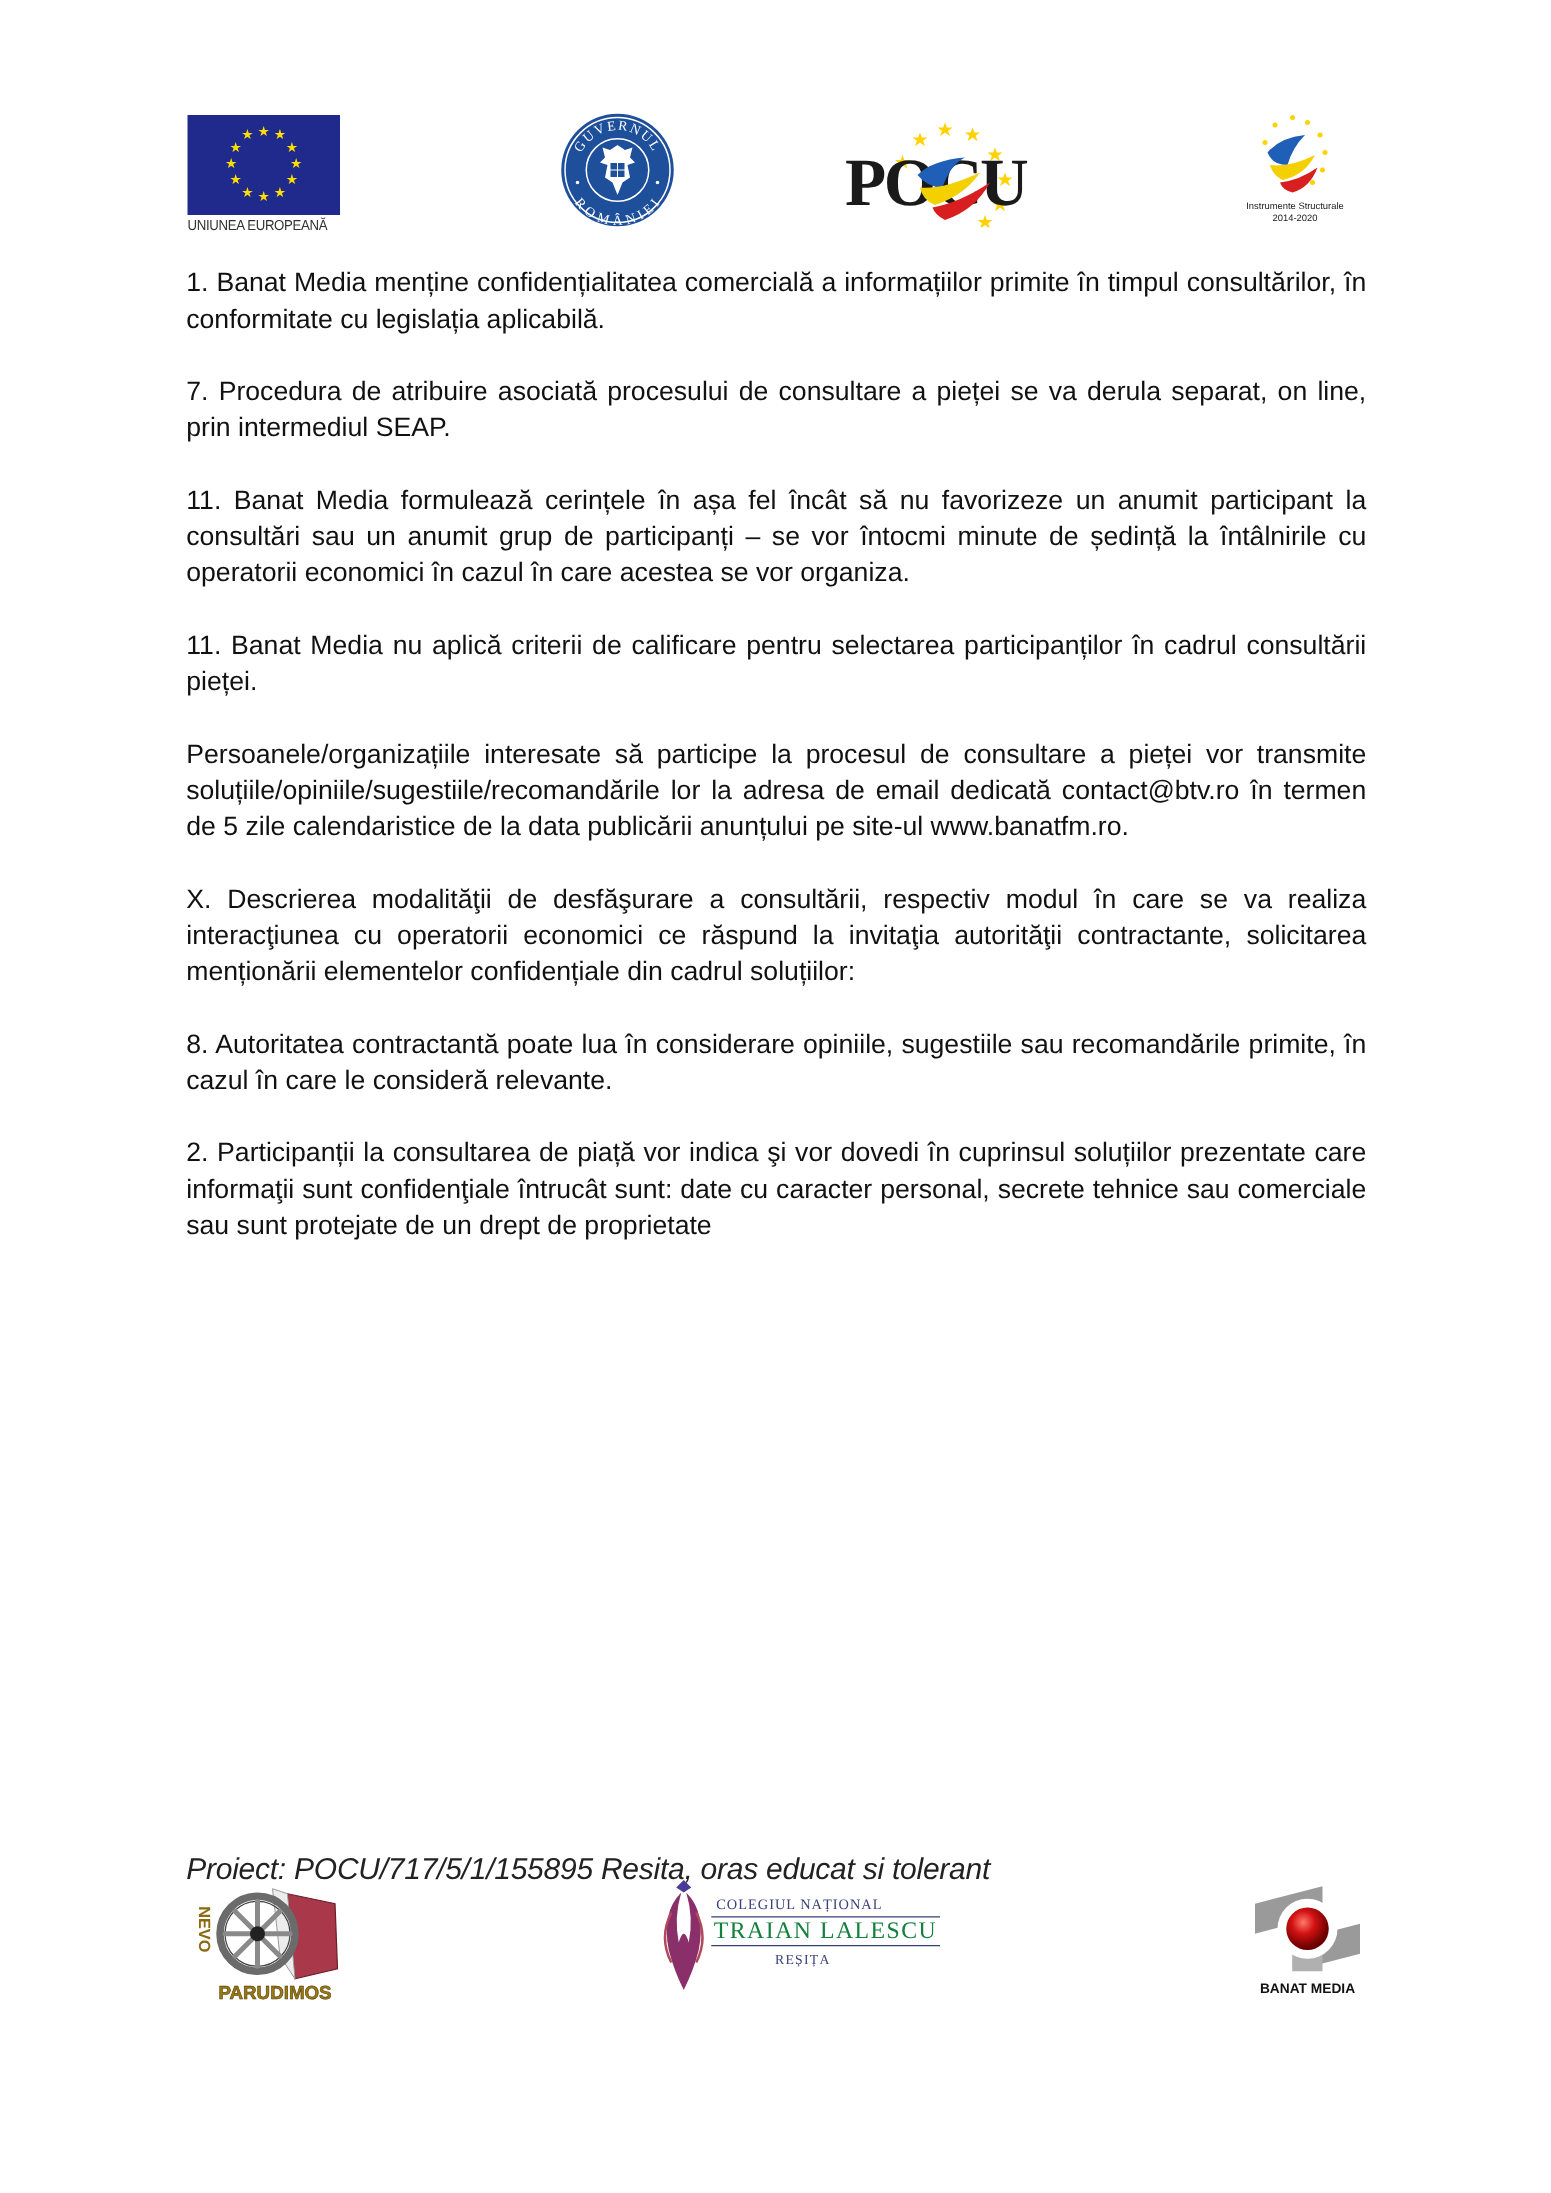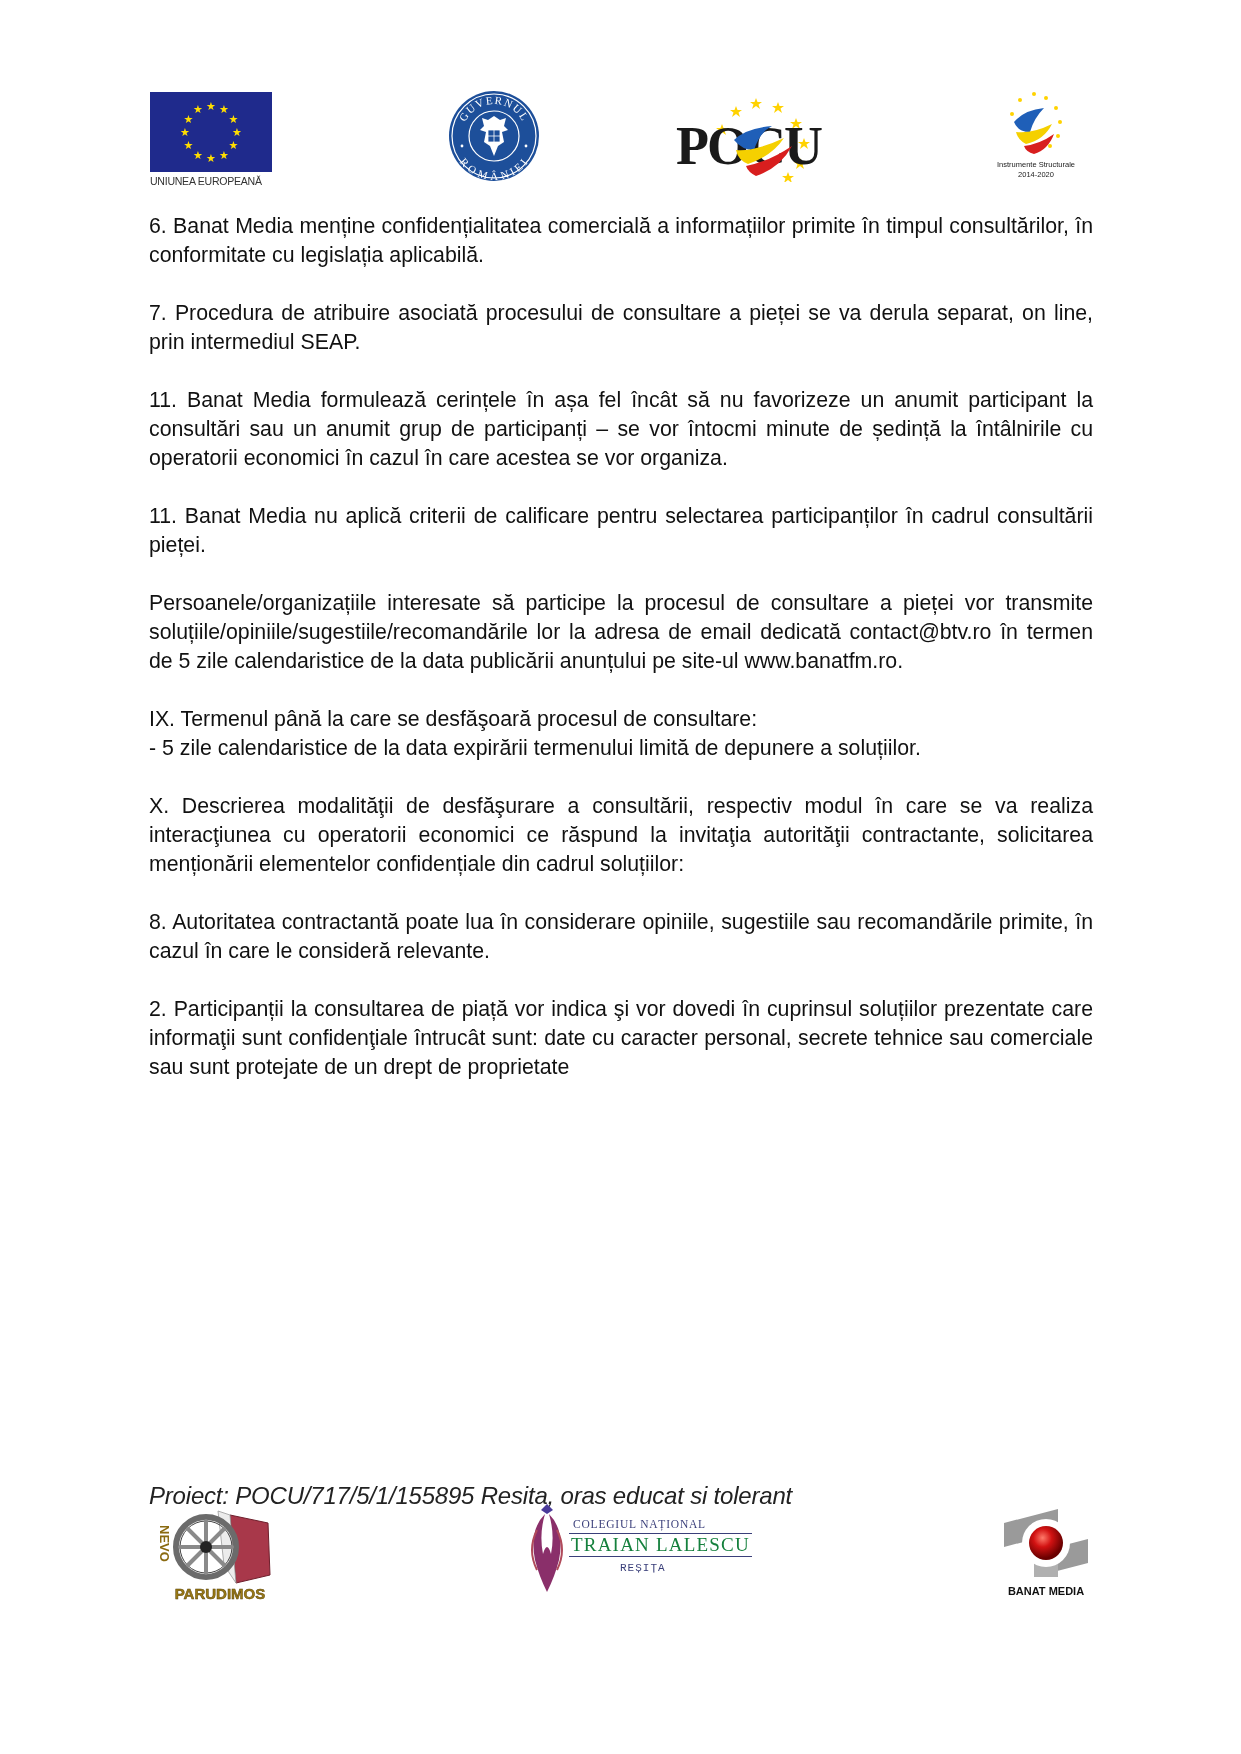--- a/index.html
+++ b/index.html
@@ -25,21 +25,21 @@
 
   #project-line { left:149px; top:1482px; font-family:"Liberation Sans", sans-serif; font-style:italic; font-size:24px; color:#222; letter-spacing:-0.2px; }
 
   
   #neo-logo { left:158px; top:1505px; width:122px; height:100px; }
   #cnlt-logo { left:525px; top:1500px; width:200px; height:95px; }
   #bm-logo { left:998px; top:1503px; width:96px; height:100px; }
   #bm-label { position:absolute; left:0; top:82px; width:96px; text-align:center; font-size:11px; font-weight:bold; color:#111; }
   .cnlt-t1 { position:absolute; left:48px; top:18px; font-family:"Liberation Serif", serif; font-size:11.5px; color:#3a3f7a; letter-spacing:0.8px; white-space:nowrap; }
   .cnlt-t2 { position:absolute; left:44px; top:33px; font-family:"Liberation Serif", serif; font-size:19px; color:#15803d; letter-spacing:1.2px; border-top:1px solid #3a3f7a; border-bottom:1px solid #3a3f7a; padding:0 2px; white-space:nowrap; line-height:22px;text-align:right; }
-  .cnlt-t3 { position:absolute; left:95px; top:62px; font-family:Liberation Mono, monospace; font-size:11px; color:#3a3f7a; letter-spacing:1px; white-space:nowrap; }
+  .cnlt-t3 { position:absolute; left:95px; top:62px; font-family:Liberation Serif, serif; font-size:11px; color:#3a3f7a; letter-spacing:1px; white-space:nowrap; }
 </style>
 </head>
 <body>
 
 <div id="eu-logo" class="abs">
   <div id="eu-flag">
       <span class="star" style="left: 61px; top: 14px;">★</span>
       <span class="star" style="left: 74px; top: 17.4833px;">★</span>
       <span class="star" style="left: 83.5167px; top: 27px;">★</span>
       <span class="star" style="left: 87px; top: 40px;">★</span>
@@ -115,30 +115,26 @@
     <path d="M26 44 Q42 46 62 36 Q54 52 36 56 Q28 52 26 44 Z" fill="#f5d000"></path>
     <path d="M34 58 Q50 56 64 46 Q58 62 44 66 Q36 64 34 58 Z" fill="#d81e1e"></path>
   </svg>
   <div id="is-label">
     <div>Instrumente Structurale</div>
     <div>2014-2020</div>
   </div>
 </div>
 
 <div id="content">
-  <p>6. Banat Media menține confidențialitatea comercială a informațiilor primite în timpul consultărilor, în conformitate cu legislația aplicabilă.</p>
+  <p>1. Banat Media menține confidențialitatea comercială a informațiilor primite în timpul consultărilor, în conformitate cu legislația aplicabilă.</p>
   <p>7. Procedura de atribuire asociată procesului de consultare a pieței se va derula separat, on line, prin intermediul SEAP.</p>
   <p>11. Banat Media formulează cerințele în așa fel încât să nu favorizeze un anumit participant la consultări sau un anumit grup de participanți – se vor întocmi minute de ședință la întâlnirile cu operatorii economici în cazul în care acestea se vor organiza.</p>
   <p>11. Banat Media nu aplică criterii de calificare pentru selectarea participanților în cadrul consultării pieței.</p>
   <p>
     <span>Persoanele/organizațiile interesate să participe la procesul de consultare a pieței vor transmite soluțiile/opiniile/sugestiile/recomandările lor la adresa de email dedicată contact@btv.ro în termen de 5 zile calendaristice de la data publicării anunțului pe site-ul www.banatfm.ro.</span>
-  </p>
-  <p style="text-align:left">
-    <span class="line">IX. Termenul până la care se desfăşoară procesul de consultare:</span>
-    <span class="line">- 5 zile calendaristice de la data expirării termenului limită de depunere a soluțiilor.</span>
   </p>
   <p>X. Descrierea modalităţii de desfăşurare a consultării, respectiv modul în care se va realiza interacţiunea cu operatorii economici ce răspund la invitaţia autorităţii contractante, solicitarea menționării elementelor confidențiale din cadrul soluțiilor:</p>
   <p>8. Autoritatea contractantă poate lua în considerare opiniile, sugestiile sau recomandările primite, în cazul în care le consideră relevante.</p>
   <p class="tight" style="text-align-last:left">2. Participanții la consultarea de piață vor indica şi vor dovedi în cuprinsul soluțiilor prezentate care informaţii sunt confidenţiale întrucât sunt: date cu caracter personal, secrete tehnice sau comerciale sau sunt protejate de un drept de proprietate</p>
 </div>
 
 <div id="project-line" class="abs">Proiect: POCU/717/5/1/155895 Resita, oras educat si tolerant</div>
 
 <div id="neo-logo" class="abs">
   <svg width="122" height="100" viewBox="0 0 122 100">

